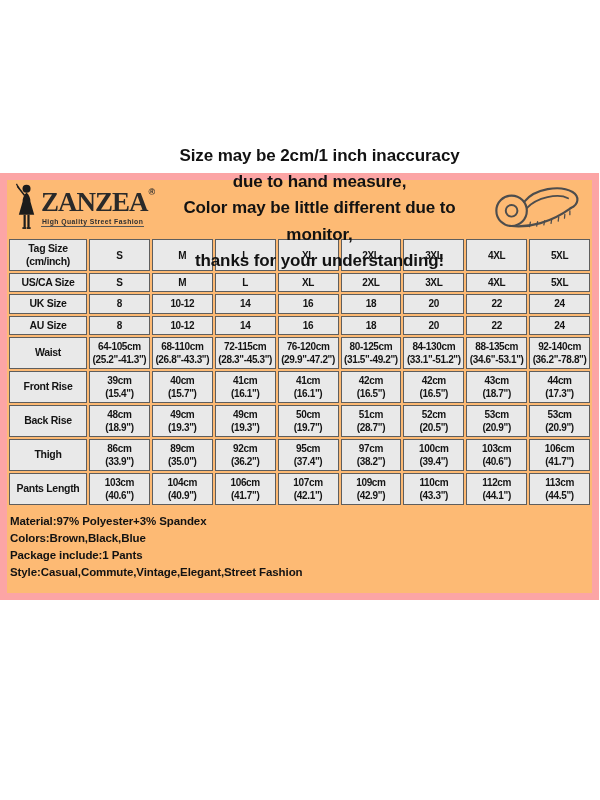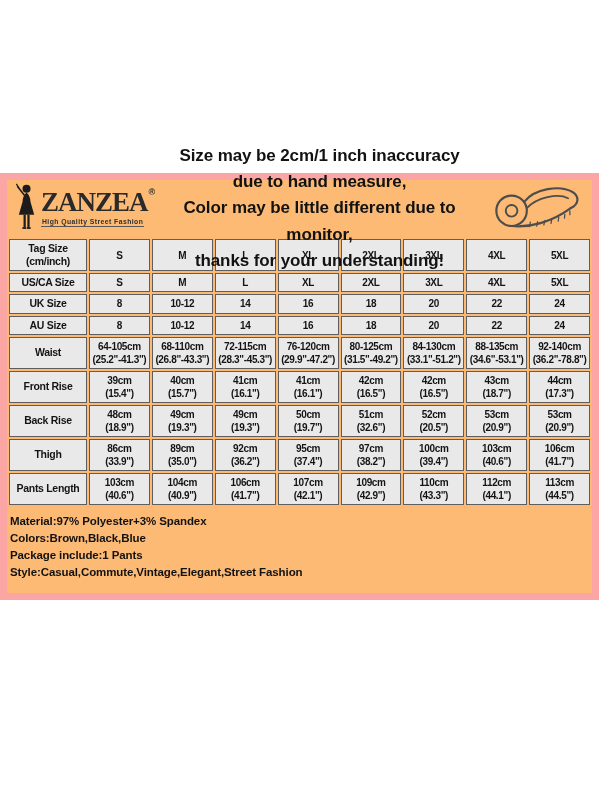--- a/index.html
+++ b/index.html
@@ -254,21 +254,21 @@
           <td class="label-cell">Back Rise</td>
           <td class="value-cell">48cm
 (18.9")</td>
           <td class="value-cell">49cm
 (19.3")</td>
           <td class="value-cell">49cm
 (19.3")</td>
           <td class="value-cell">50cm
 (19.7")</td>
           <td class="value-cell">51cm
-(32.6")</td>
+(28.7")</td>
           <td class="value-cell">52cm
 (20.5")</td>
           <td class="value-cell">53cm
 (20.9")</td>
           <td class="value-cell">53cm
 (20.9")</td>
         </tr>
         <tr>
           <td class="label-cell">Thigh</td>
           <td class="value-cell">86cm

